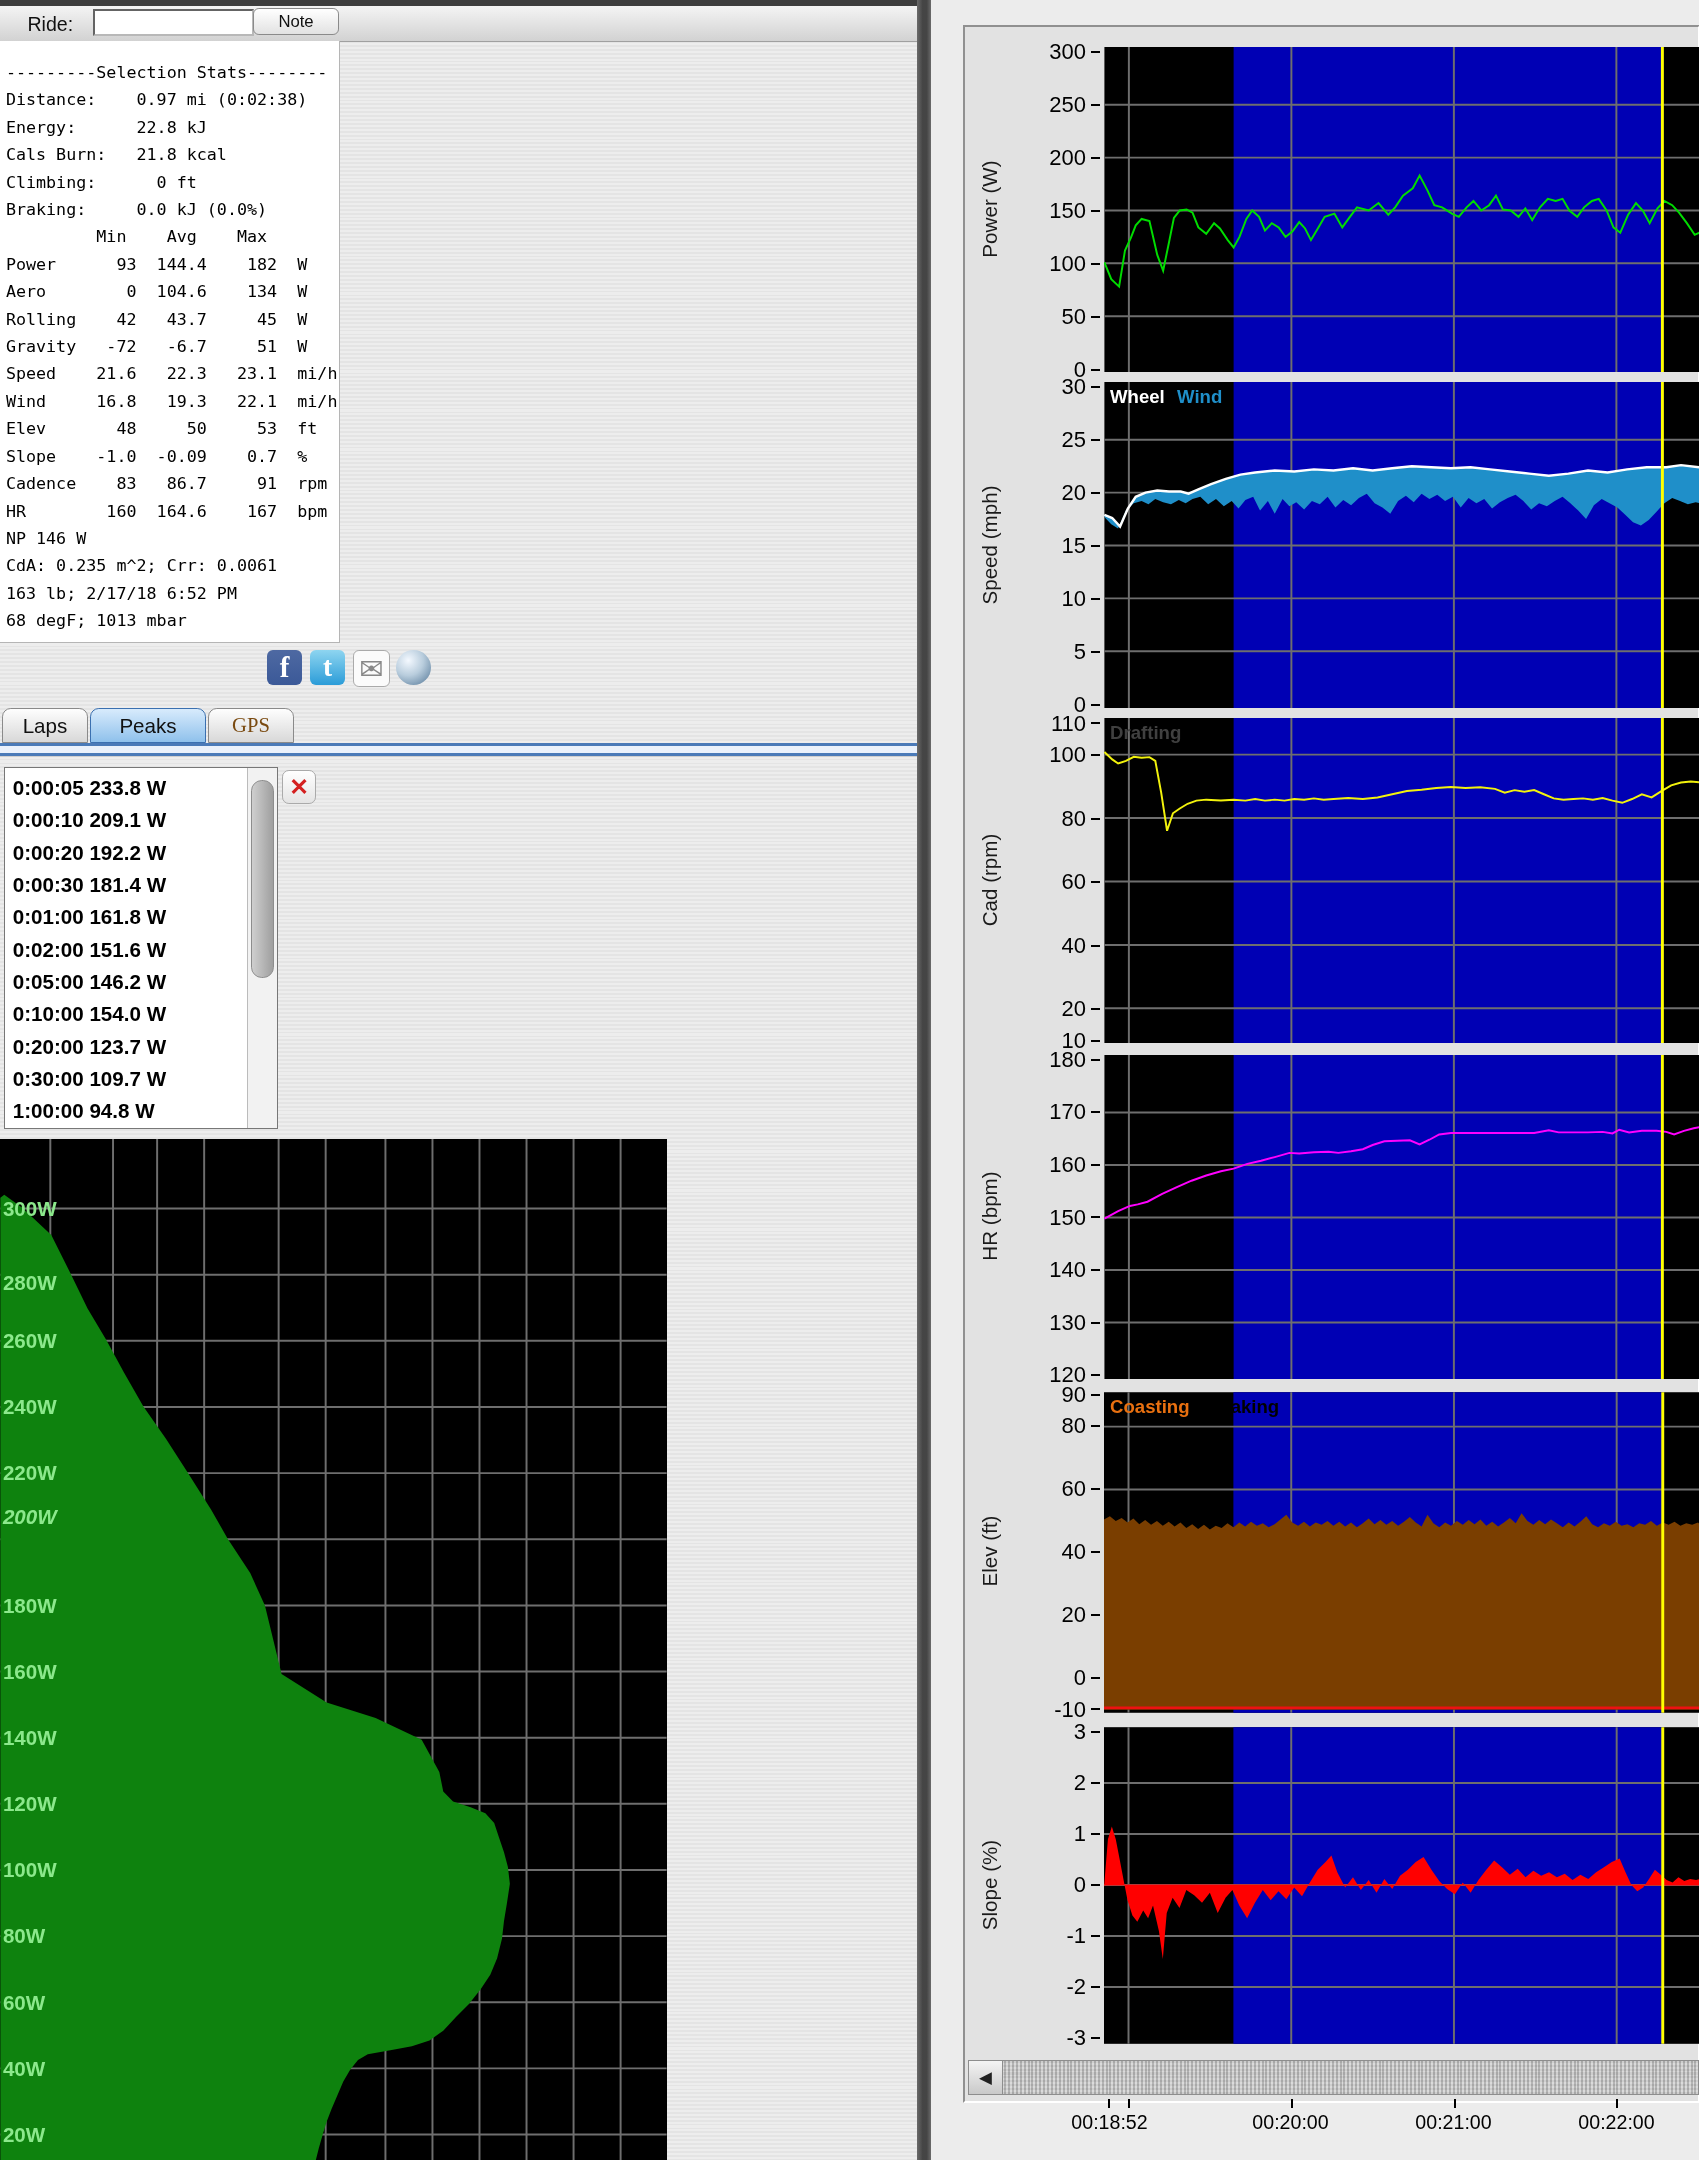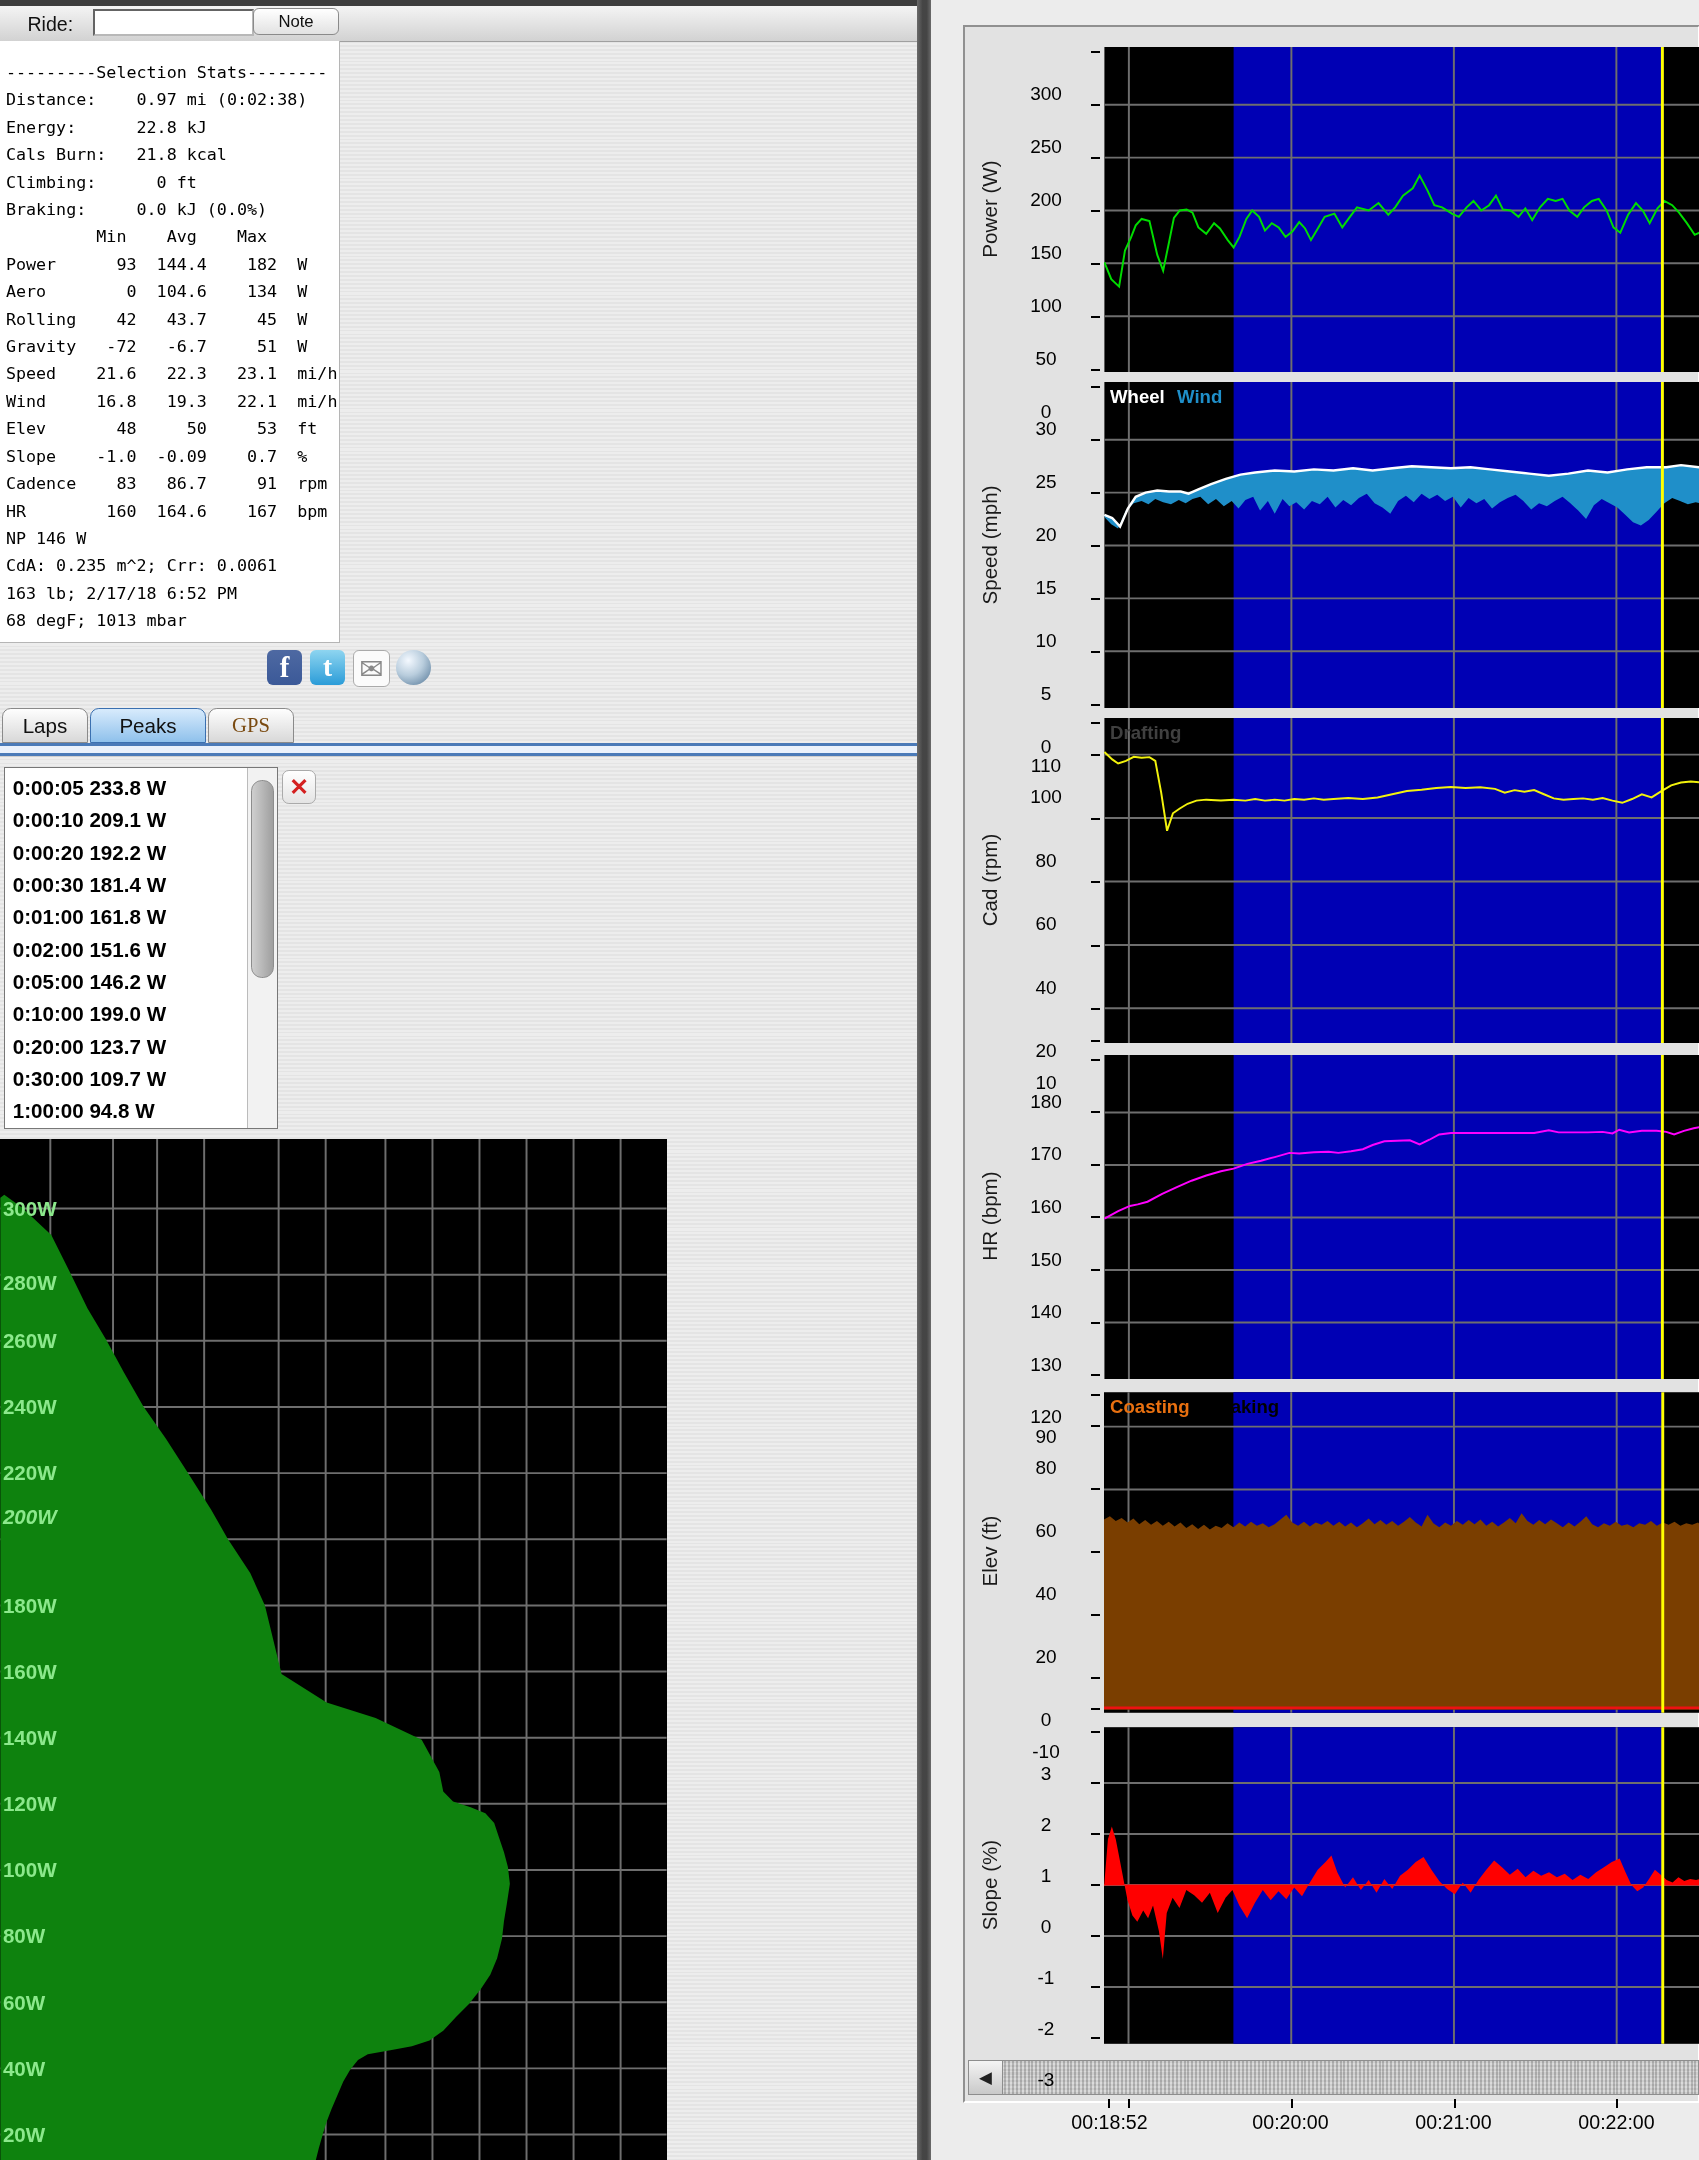--- a/index.html
+++ b/index.html
@@ -56,21 +56,21 @@
   #pd-chart{left:0;top:1139px;width:667px;height:1021px;background:#000;}
   .pd-label{position:absolute;left:2.9px;transform:translateY(-50%);
     font:bold 20.6px "Liberation Sans",sans-serif;color:#8ce88c;}
   
   #splitter{left:917px;top:0;width:13.7px;height:2160px;
     background:linear-gradient(90deg,#6a6a6a,#454545 40%,#454545 70%,#6a6a6a);}
   
   #right-bg{left:931px;top:0;width:768px;height:2160px;background:#ececec;}
   #chart-frame{left:963px;top:24.5px;width:737px;height:2078px;background:#e2e2e2;
     border:2px solid;border-color:#909090 #ffffff #ffffff #909090;box-sizing:border-box;}
-  .ytick{position:absolute;width:80px;text-align:center;font-size:19px;color:#000;margin-top:44px;}
+  .ytick{position:absolute;width:80px;text-align:right;font-size:22px;color:#000;}
   .ydash{position:absolute;width:8.8px;height:2px;background:#000;}
   .axis-title{position:absolute;left:892px;width:196px;text-align:center;font-size:20.6px;
     color:#1a1a1a;transform:rotate(-90deg);}
   .legend{position:absolute;font:bold 18.6px "Liberation Sans",sans-serif;white-space:nowrap;}
   
   #hscroll{left:968px;top:2060px;width:731px;height:35px;border:1px solid #8d8d8d;
     box-sizing:border-box;background:
       repeating-linear-gradient(90deg,rgba(150,150,150,.55) 0 2px,rgba(220,220,220,.55) 2px 3.9px),
       repeating-linear-gradient(0deg,#bdbdbd 0 2px,#d9d9d9 2px 3.9px);}
   #hscroll-btn{position:absolute;left:0;top:0;width:33px;height:33px;
@@ -140,21 +140,21 @@
 
   <div class="abs" id="peaks-box">
     <div id="peaks-rows">
         <div class="peak-row" style="top: 3.9px;">0:00:05 233.8 W</div>
         <div class="peak-row" style="top: 36px;">0:00:10 209.1 W</div>
         <div class="peak-row" style="top: 69px;">0:00:20 192.2 W</div>
         <div class="peak-row" style="top: 101px;">0:00:30 181.4 W</div>
         <div class="peak-row" style="top: 133px;">0:01:00 161.8 W</div>
         <div class="peak-row" style="top: 166px;">0:02:00 151.6 W</div>
         <div class="peak-row" style="top: 198px;">0:05:00 146.2 W</div>
-        <div class="peak-row" style="top: 230px;">0:10:00 199.0 W</div>
+        <div class="peak-row" style="top: 230px;">0:10:00 154.0 W</div>
         <div class="peak-row" style="top: 263px;">0:20:00 123.7 W</div>
         <div class="peak-row" style="top: 295px;">0:30:00 109.7 W</div>
         <div class="peak-row" style="top: 327px;">1:00:00 94.8 W</div>
       </div>
     <div id="peaks-scroll">
       <div id="peaks-thumb"></div>
     </div>
   </div>
   <div class="abs" id="peaks-close">
     <span>✕</span>

